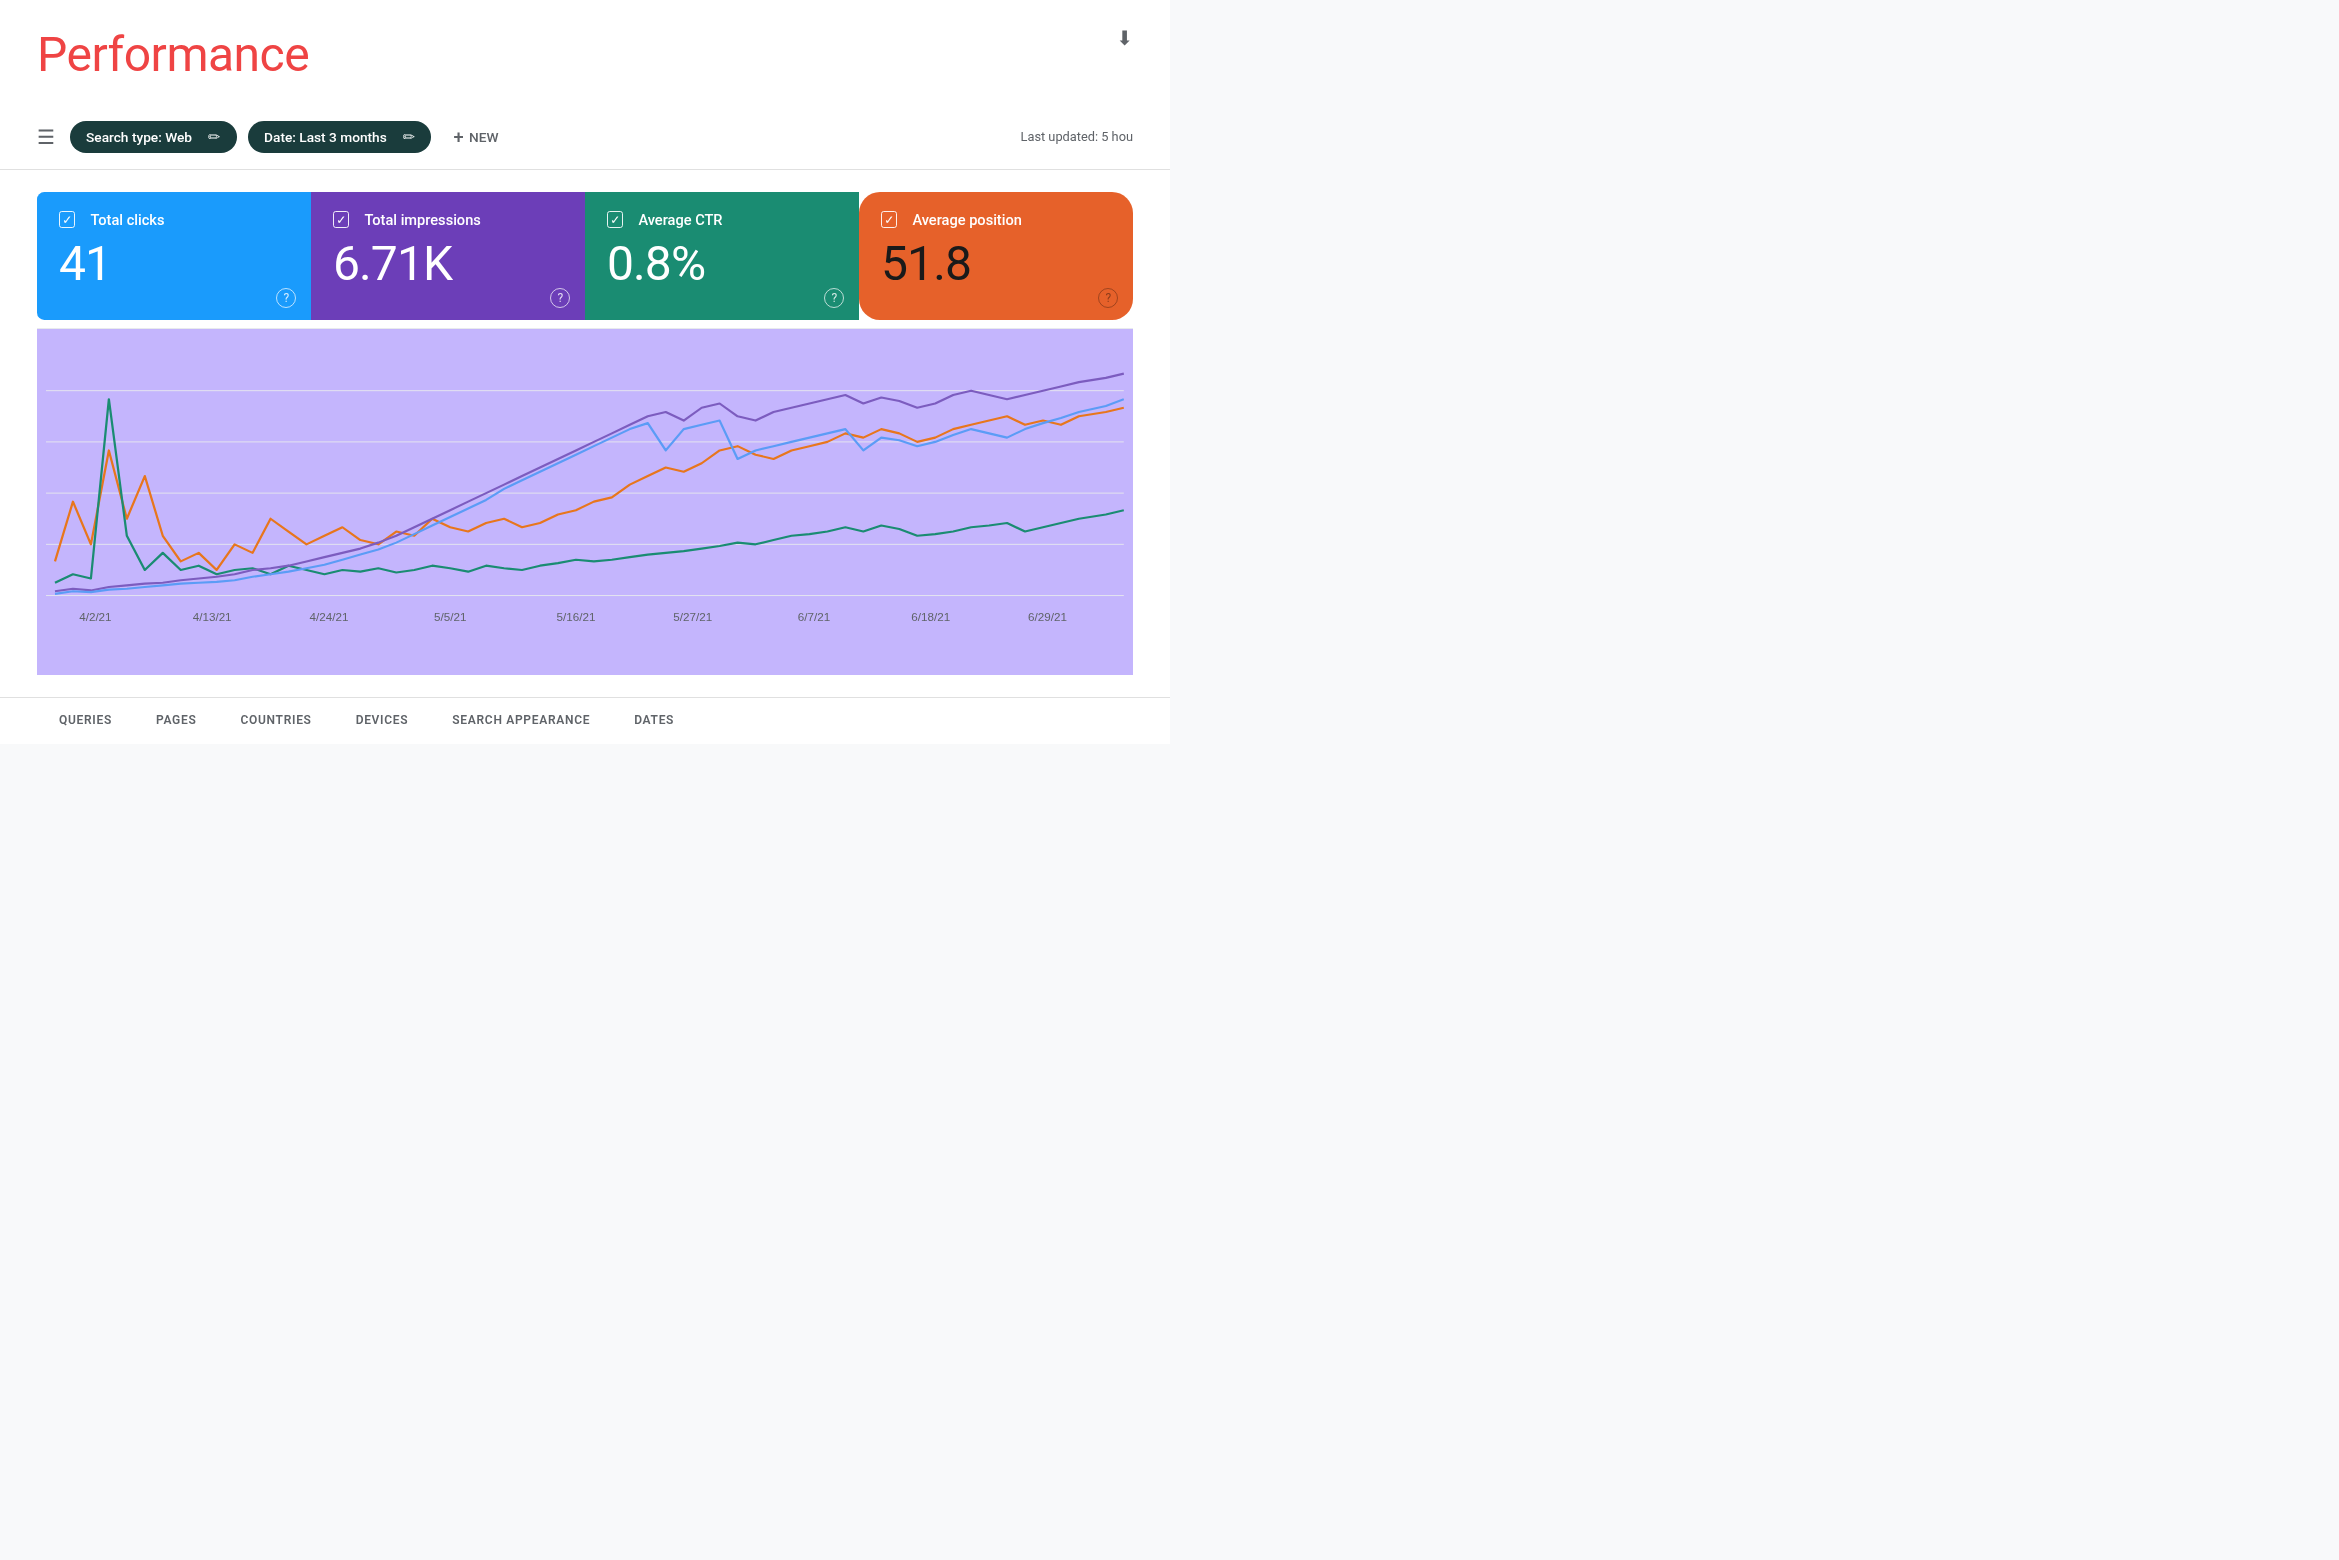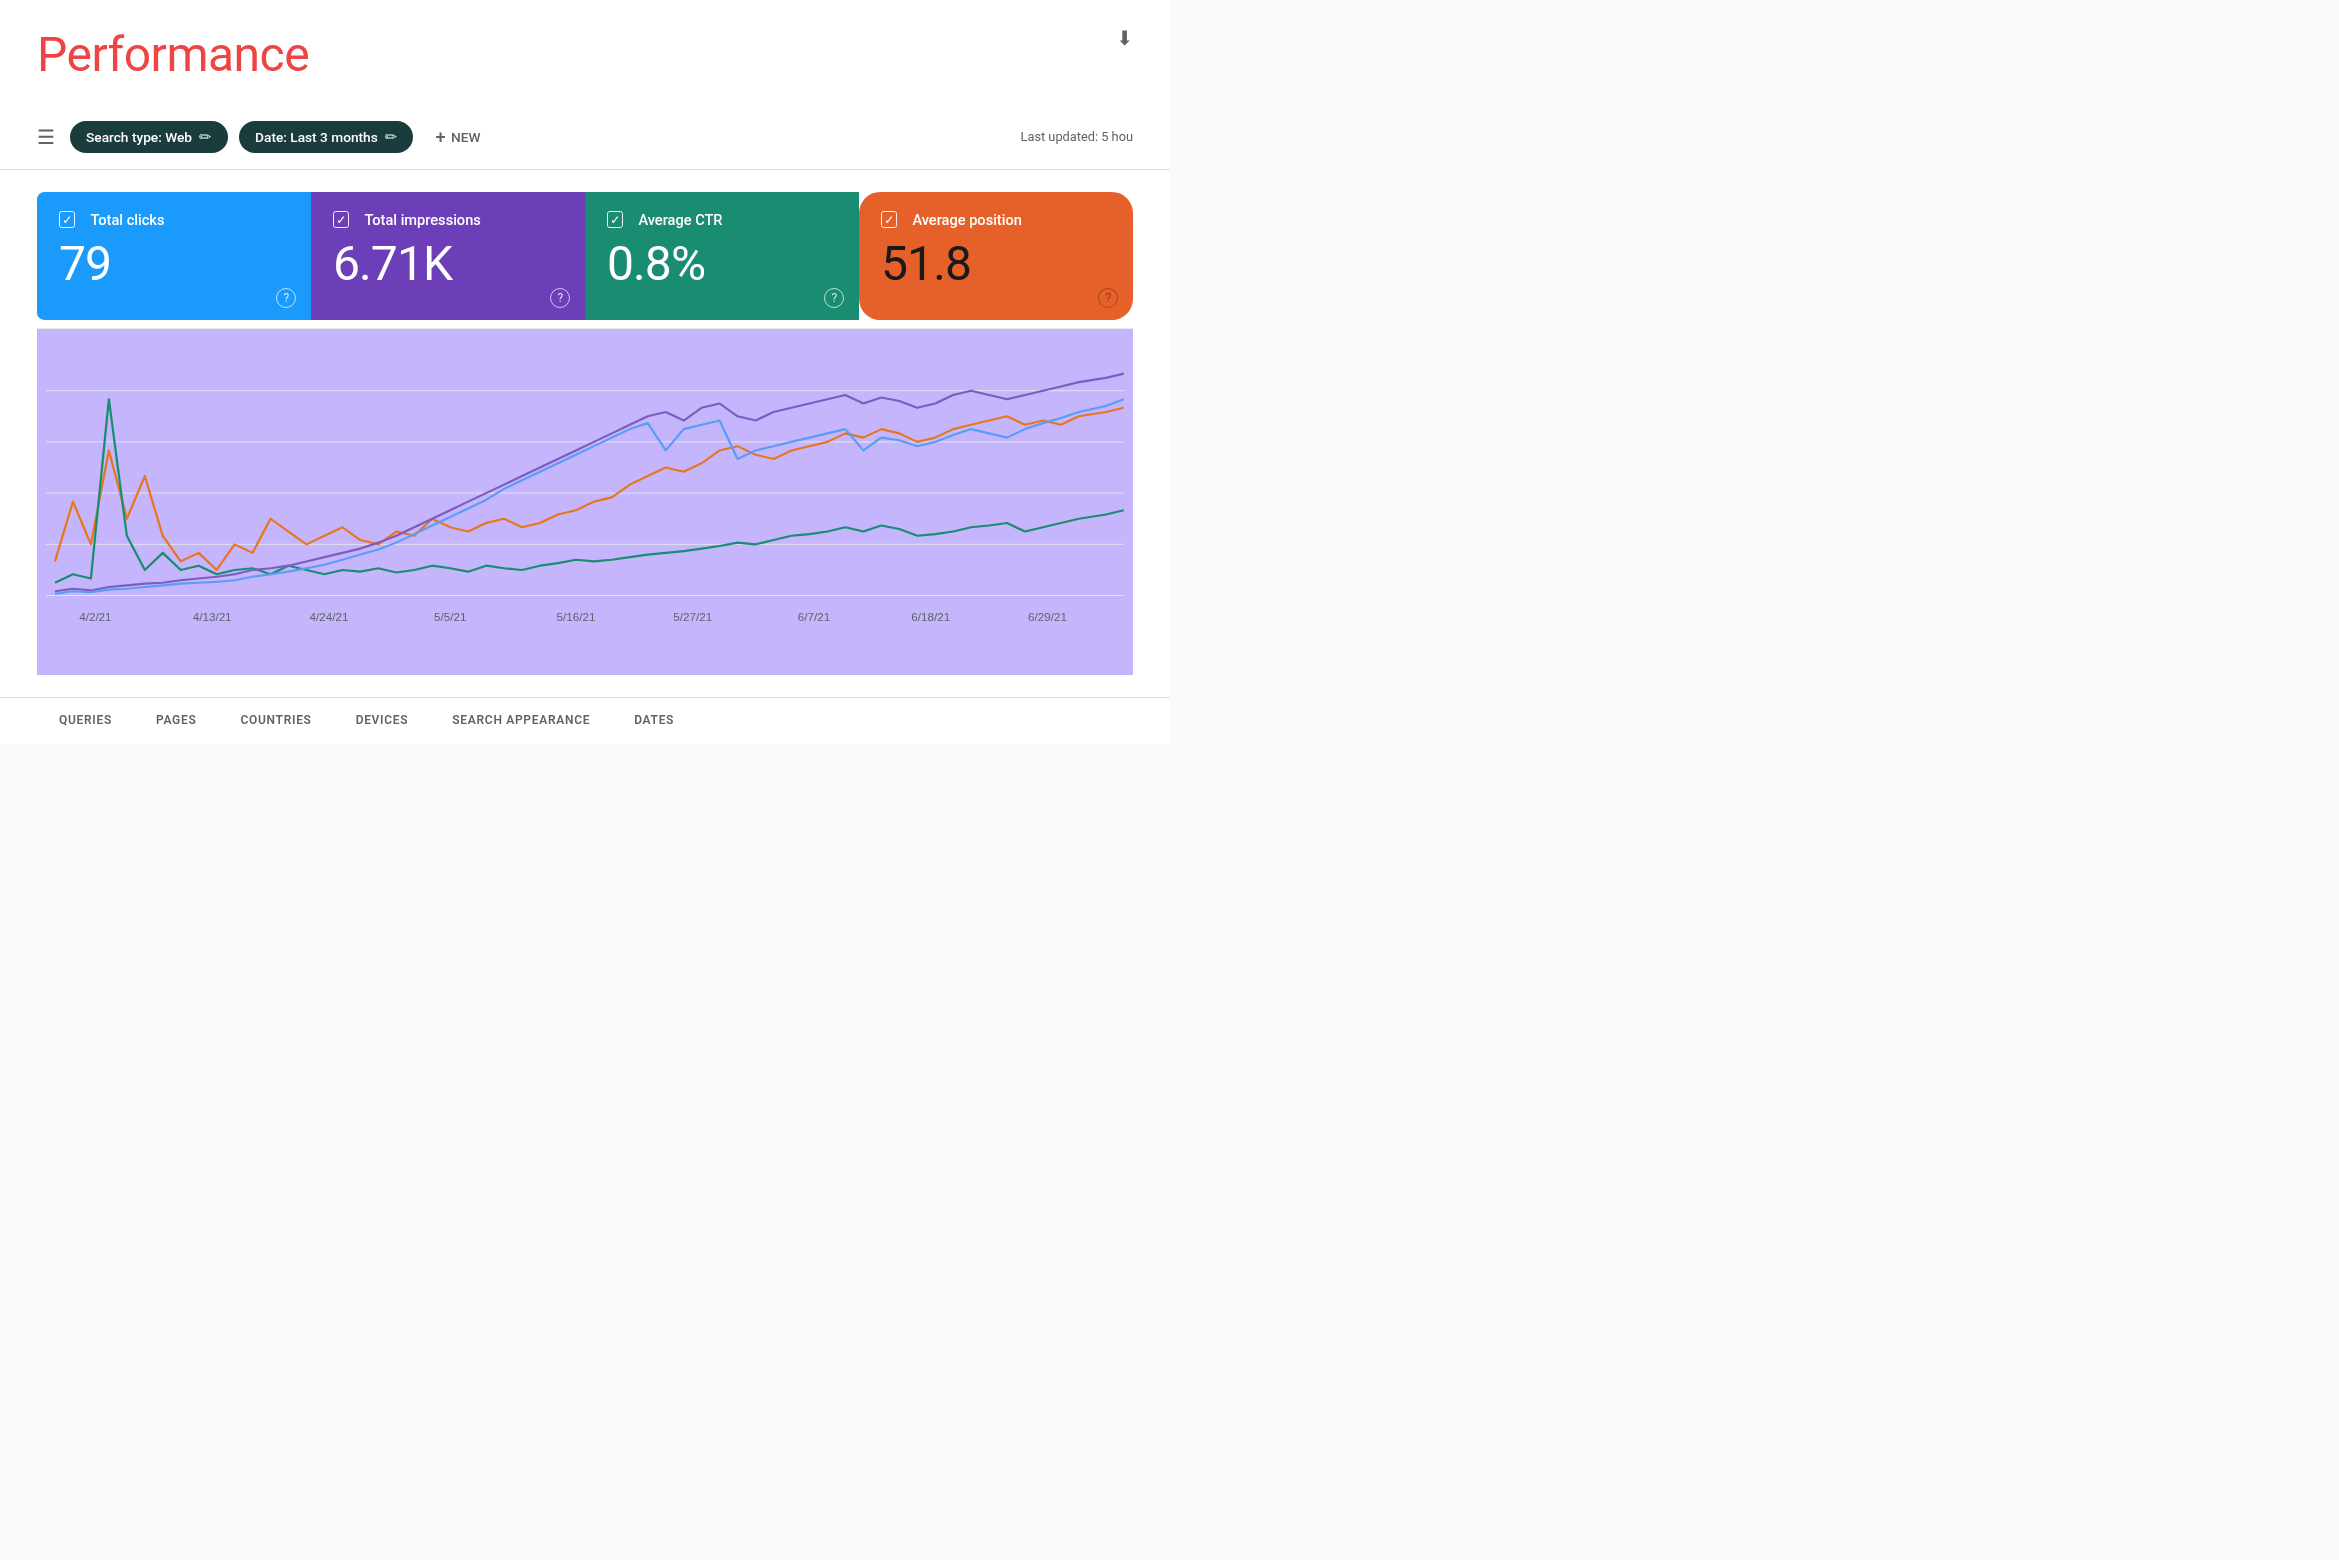--- a/index.html
+++ b/index.html
@@ -40,21 +40,21 @@
     }
 
     .filter-chip {
       background: #1a3c3c;
       color: #fff;
       border-radius: 18.3px;
       padding: 7.3px 16.4px;
       font-size: 13.7px;
       display: flex;
       align-items: center;
-      gap: 7px;
+      gap: 16px;
       cursor: pointer;
       font-weight: 500;
     }
 
     .filter-chip .edit-icon {
       font-size: 14.6px;
       opacity: 0.9;
     }
 
     .new-button {
@@ -237,21 +237,21 @@
 
   <div class="main-content">
 
     <div class="metrics-row">
 
       <div class="metric-card clicks">
         <div class="metric-label">
           <div class="metric-checkbox"></div>
           <span>Total clicks</span>
         </div>
-        <div class="metric-value">79</div>
+        <div class="metric-value">41</div>
         <div class="metric-help">?</div>
       </div>
 
       <div class="metric-card impressions">
         <div class="metric-label">
           <div class="metric-checkbox"></div>
           <span>Total impressions</span>
         </div>
         <div class="metric-value">6.71K</div>
         <div class="metric-help">?</div>

